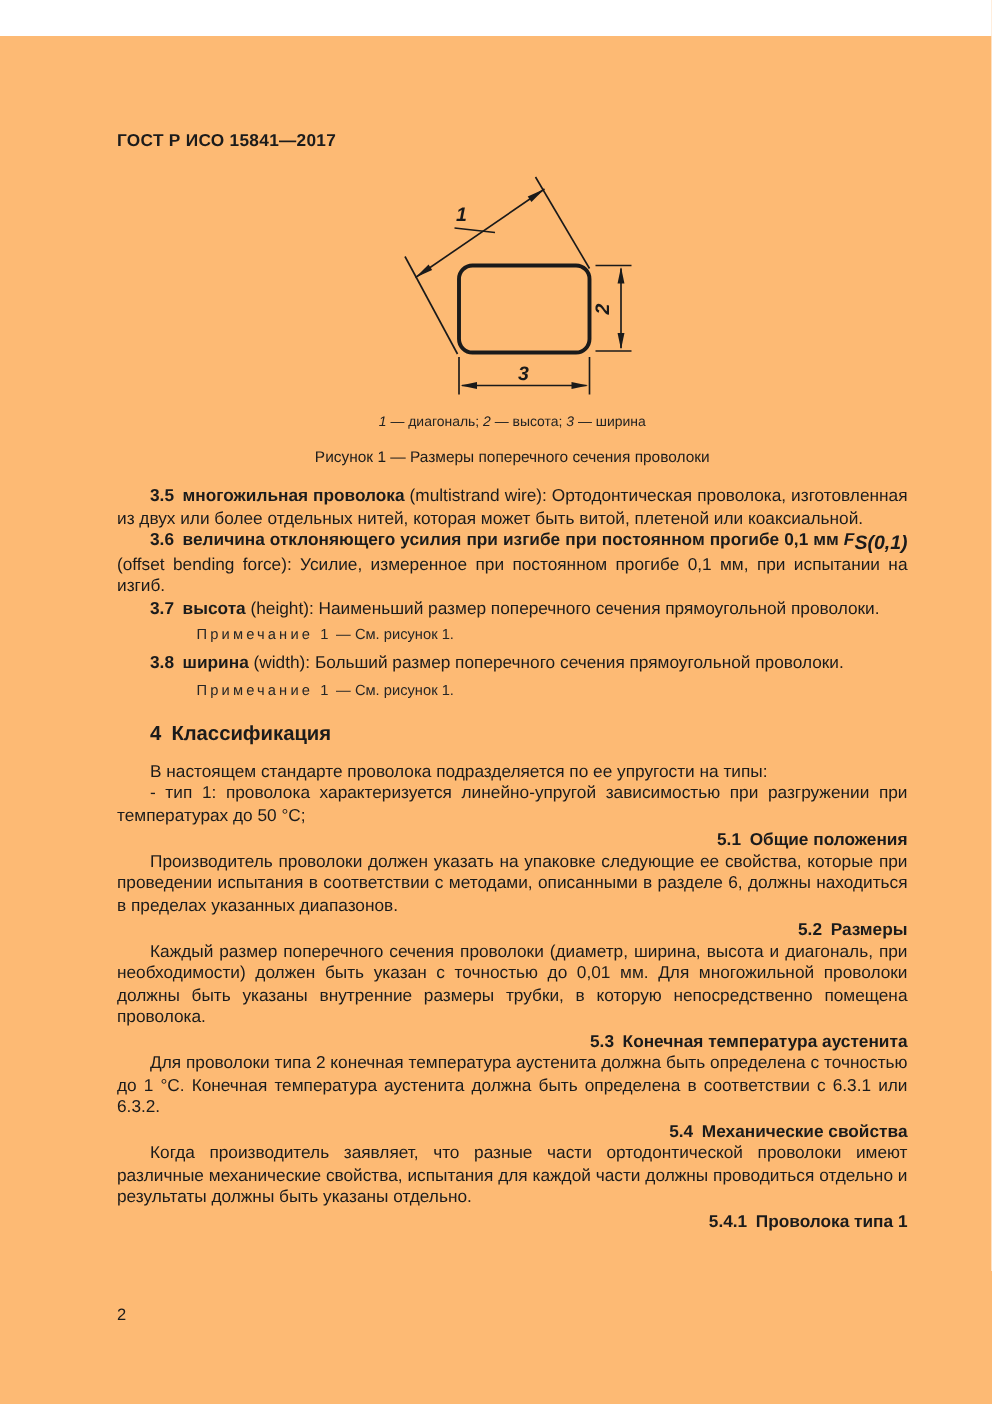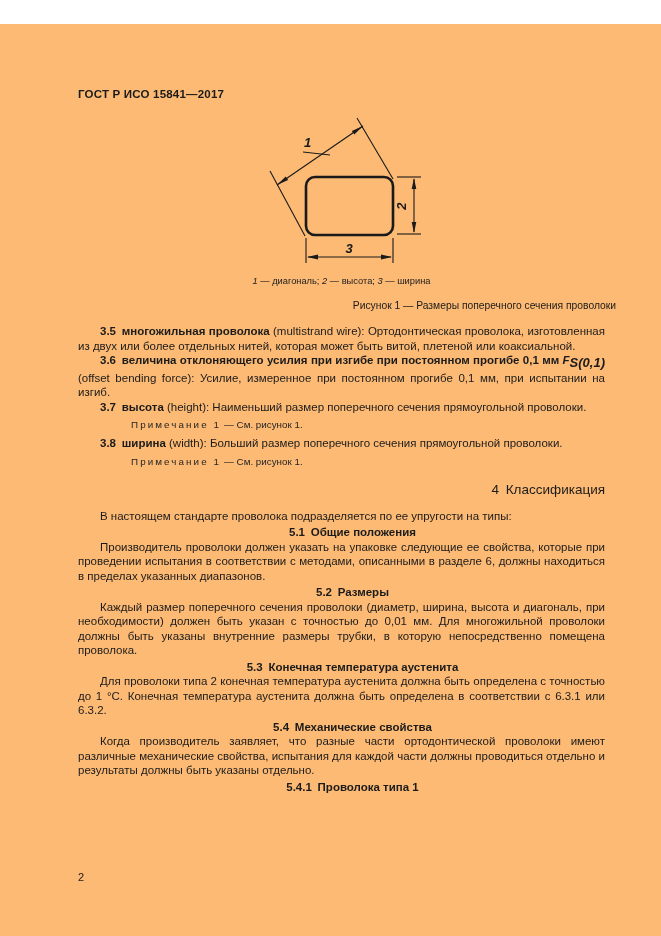--- a/index.html
+++ b/index.html
@@ -3,28 +3,28 @@
 <meta charset="utf-8">
 <style>
   html,body{margin:0;padding:0;background:#ffffff;}
   .page{position:relative;width:661px;height:936px;background:#fdba74;color:#1b1b1b;
         font-family:"Liberation Sans",sans-serif;overflow:hidden;margin-top:24px;}
   .header{position:absolute;left:78px;top:64px;font-size:11.5px;font-weight:bold;letter-spacing:.2px;}
   .fig{position:absolute;left:250px;top:85px;width:200px;height:165px;}
   .fig svg{font-family:"Liberation Sans",sans-serif;}
   .legend{position:absolute;left:67px;top:252px;width:549px;text-align:center;font-size:9.3px;color:#222;}
   .legend .it{font-style:italic;}
-  .figcap{position:absolute;left:67px;top:276px;width:549px;text-align:right;font-size:10.3px;}
+  .figcap{position:absolute;left:67px;top:276px;width:549px;text-align:center;font-size:10.3px;}
   .content{position:absolute;left:78px;top:300px;width:527px;font-size:11.5px;line-height:14.5px;
            text-align:justify;}
   .content p{margin:0;text-indent:22px;}
   .content p.note{font-size:9.8px;line-height:12px;margin:5px 0;text-indent:9px;color:#262626;}
   .note .nlabel{letter-spacing:2.1px;padding-right:3px;padding-left:44px;}
-  .content h1{font-size:13.5px;line-height:16px;font-weight:normal;margin:14px 0 11px;text-indent:22px;text-align:right;}
-  .content h2{font-size:11.5px;line-height:14.5px;font-weight:bold;margin:2px 0 0 0;text-indent:22px;text-align:center;}
+  .content h1{font-size:13.5px;line-height:16px;font-weight:bold;margin:14px 0 11px;text-indent:22px;text-align:left;}
+  .content h2{font-size:11.5px;line-height:14.5px;font-weight:bold;margin:2px 0 0 0;text-indent:22px;text-align:right;}
   .b{font-weight:bold;}
   .sym{font-weight:bold;font-style:italic;}
   .sym sub{font-size:13px;font-weight:bold;}
   .pagenum{position:absolute;left:78px;top:847px;font-size:11px;}
 </style>
 </head>
 <body>
 
 <div class="page">
 
@@ -83,20 +83,21 @@
     <p><span class="b">3.7 высота</span><span> (height): Наименьший размер поперечного сечения прямоугольной проволоки.</span></p>
 
     <p class="note"><span class="nlabel">Примечание 1</span><span>— См. рисунок 1.</span></p>
 
     <p><span class="b">3.8 ширина</span><span> (width): Больший размер поперечного сечения прямоугольной проволоки.</span></p>
 
     <p class="note"><span class="nlabel">Примечание 1</span><span>— См. рисунок 1.</span></p>
 
     <h1>4 Классификация</h1>
     <p>В настоящем стандарте проволока подразделяется по ее упругости на типы:</p>
+    <p>- тип 1: проволока характеризуется линейно-упругой зависимостью при разгружении при темпе­ратурах до 50 °С;</p>
 
 
     <h2>5.1 Общие положения</h2>
     <p>Производитель проволоки должен указать на упаковке следующие ее свойства, которые при про­ведении испытания в соответствии с методами, описанными в разделе 6, должны находиться в пределах указанных диапазонов.</p>
 
     <h2>5.2 Размеры</h2>
     <p>Каждый размер поперечного сечения проволоки (диаметр, ширина, высота и диагональ, при необ­ходимости) должен быть указан с точностью до 0,01 мм. Для многожильной проволоки должны быть указаны внутренние размеры трубки, в которую непосредственно помещена проволока.</p>
 
     <h2>5.3 Конечная температура аустенита</h2>
     <p>Для проволоки типа 2 конечная температура аустенита должна быть определена с точностью до 1 °С. Конечная температура аустенита должна быть определена в соответствии с 6.3.1 или 6.3.2.</p>

